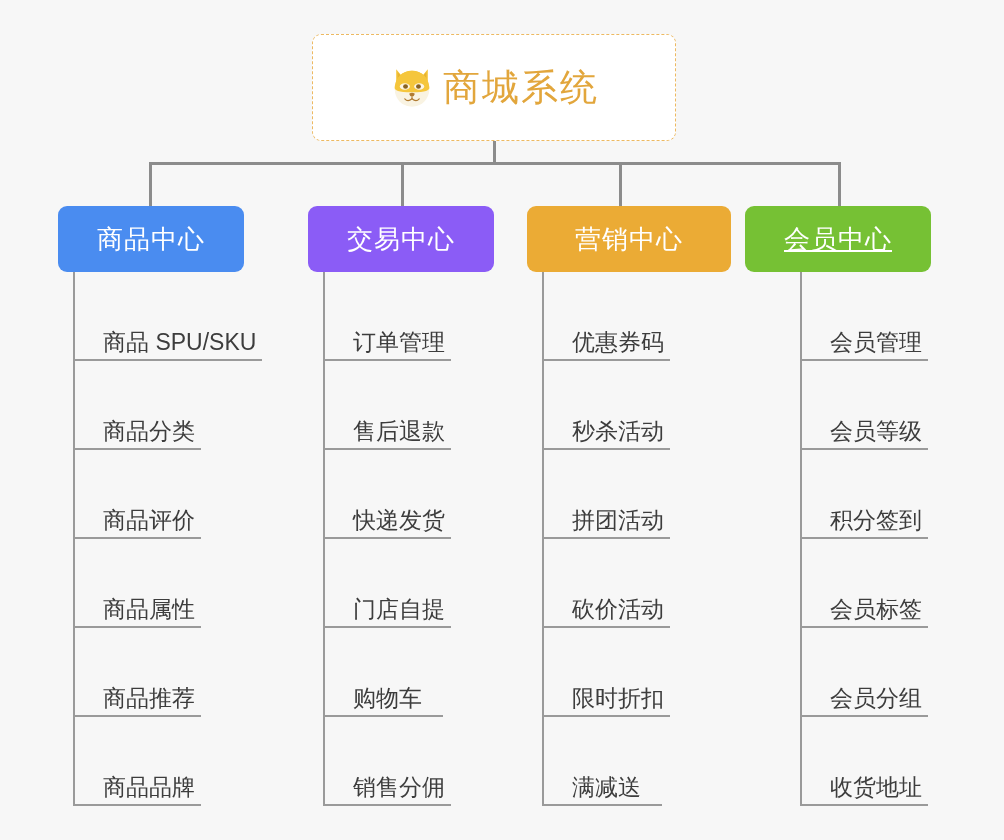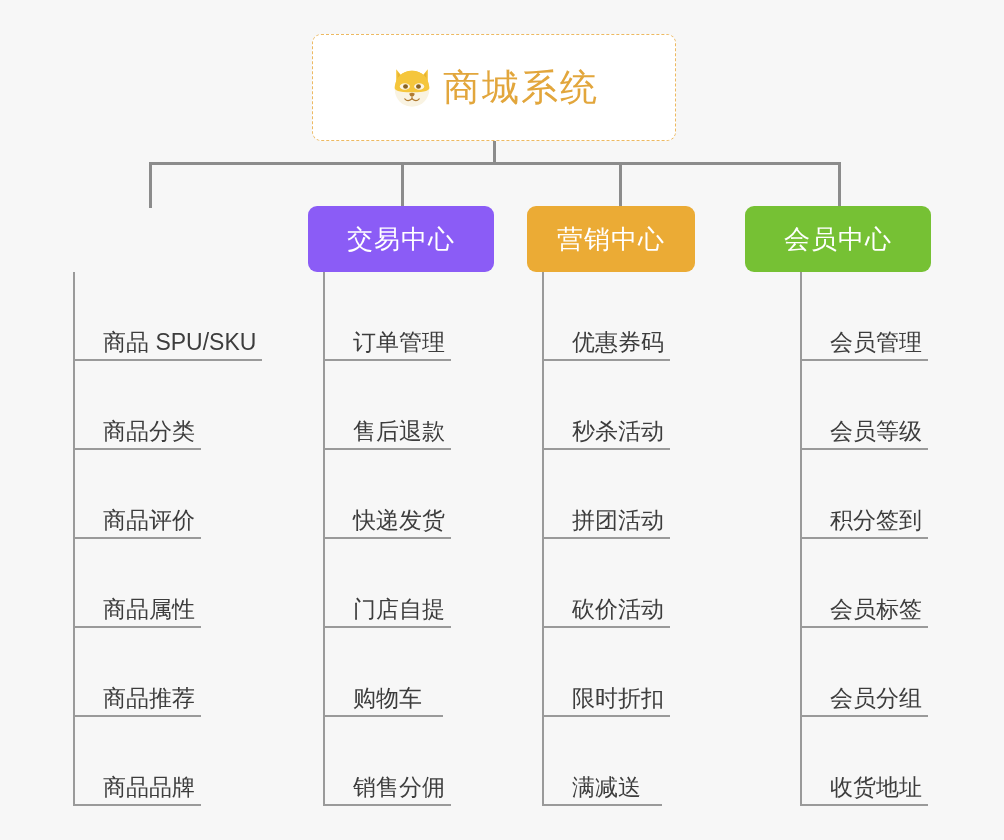--- a/index.html
+++ b/index.html
@@ -138,27 +138,30 @@
     <div class="root-title" style="color: rgb(226, 166, 60);">商城系统</div>
   </div>
 
   <div class="conn conn-v" style="left: 493px; top: 141px; height: 24px; background: rgb(140, 140, 140);"></div>
   <div class="conn conn-h" style="left: 149px; top: 162px; width: 692px; background: rgb(140, 140, 140);"></div>
   <div class="conn conn-v" style="left: 149px; top: 162px; height: 46px; background: rgb(140, 140, 140);"></div>
   <div class="conn conn-v" style="left: 401px; top: 162px; height: 46px; background: rgb(140, 140, 140);"></div>
   <div class="conn conn-v" style="left: 619px; top: 162px; height: 46px; background: rgb(140, 140, 140);"></div>
   <div class="conn conn-v" style="left: 838px; top: 162px; height: 46px; background: rgb(140, 140, 140);"></div>
 
+  <div class="cat-box" style="left: 58px; width: 186px; background: rgb(74, 140, 240);">
+    <span>商品中心</span>
+  </div>
   <div class="cat-box" style="left: 308px; width: 186px; background: #8b5cf6;">
     <span>交易中心</span>
   </div>
-  <div class="cat-box" style="left: 527px; width: 168px; background: rgb(235, 171, 53);">
+  <div class="cat-box" style="left: 527px; width: 204px; background: rgb(235, 171, 53);">
     <span>营销中心</span>
   </div>
-  <div class="cat-box" style="left: 745px; width: 186px; background: rgb(118, 193, 52);">
+  <div class="cat-box" style="left: 745px; width: 186px; background: rgb(118, 193, 52); text-decoration: underline;">
     <span>会员中心</span>
   </div>
 
   <div class="branch" style="left:73px;">
       <div class="branch-spine" style="background: rgb(154, 154, 154); height: 534px;"></div>
       <div class="leaf">
         <span class="leaf-label">商品 SPU/SKU</span>
         <div class="leaf-rule" style="background: rgb(154, 154, 154); width: 189.375px;"></div>
       </div>
       <div class="leaf">

